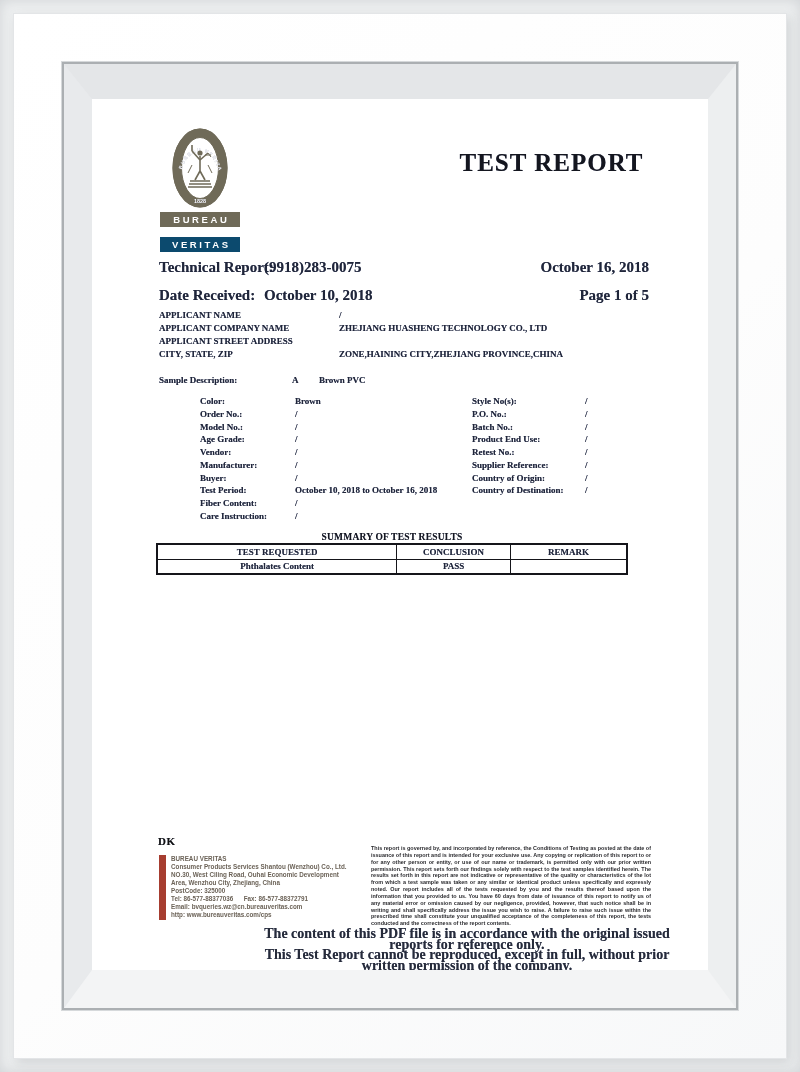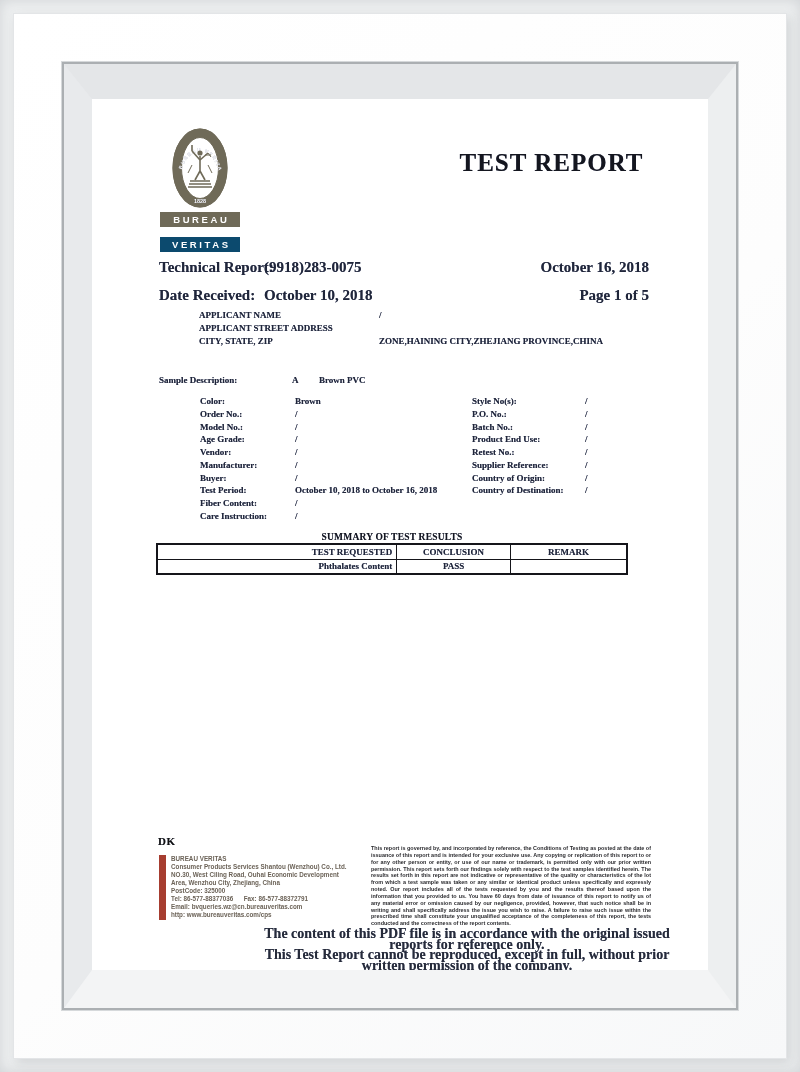--- a/index.html
+++ b/index.html
@@ -63,21 +63,21 @@
   
   .meta-row { position:absolute; left:67px; width:490px; height:12px; font-size:15px; font-weight:bold; }
   .meta-row .lab { position:absolute; left:0; }
   .meta-row .val { position:absolute; left:105px; }
   .meta-row .rgt { position:absolute; right:0; }
   .mr1 { top:160px; } .mr2 { top:188px; }
 
   
   .applicant { position:absolute; left:67px; top:210px; width:492px; font-size:9px; font-weight:bold; line-height:13px; }
   .applicant .arow { display:flex; }
-  .applicant .alab { width:180px; flex:none;margin-left:40px; }
+  .applicant .alab { width:180px; flex:none; }
   .applicant .aval { flex:1; }
   .wspace { word-spacing:4.5px; }
 
   
   .sample { position:absolute; left:67px; top:276px; width:400px; font-size:9px; font-weight:bold; }
   .sample .s-item { position:absolute; left:133px; }
   .sample .s-val  { position:absolute; left:160px; }
 
   
   .details { position:absolute; top:296px; font-size:9px; font-weight:bold; line-height:12.75px; white-space:nowrap;margin-left:41px; }
@@ -93,21 +93,21 @@
     font-size:9.5px; font-weight:bold; letter-spacing:.2px; color:#14161f;
   }
   .sum-table {
     position:absolute; left:64px; top:444px; width:472px;
     border-collapse:collapse; font-size:9px; font-weight:bold;
   }
   .sum-table th, .sum-table td {
     border:1px solid #15151a; height:15px; padding:0 4px; color:#20263a;
   }
   .sum-table { border:2px solid #15151a; }
-  .col-test { width:241px; text-align:right; }
+  .col-test { width:241px; text-align:center; }
   .col-conc { width:114px; text-align:center; }
   .col-rem  { width:117px; text-align:center; }
 
   
   .initials { position:absolute; left:66px; top:736px; font-size:11px; font-weight:bold; color:#111; letter-spacing:.5px;text-align:right; }
   .red-bar { position:absolute; left:67px; top:756px; width:7px; height:65px; background:#a63d30; }
   .bv-address {
     position:absolute; left:79px; top:756px; width:205px;
     font-family:"Liberation Sans", sans-serif; font-size:6.3px; font-weight:600;
     line-height:8px; color:#6b6257; white-space:pre-wrap; text-shadow:none;
@@ -171,20 +171,24 @@
       <span class="val">October 10, 2018</span>
       <span class="rgt">Page 1 of 5</span>
     </div>
 
     <div class="applicant">
       <div class="arow">
         <span class="alab">APPLICANT NAME</span>
         <span class="aval">/</span>
       </div>
       <div class="arow">
+        <span class="alab">APPLICANT COMPANY NAME</span>
+        <span class="aval">ZHEJIANG HUASHENG TECHNOLOGY CO., LTD</span>
+      </div>
+      <div class="arow">
         <span class="alab">APPLICANT STREET ADDRESS</span>
       </div>
       <div class="arow">
         <span class="alab">CITY, STATE, ZIP</span>
         <span class="aval">ZONE,HAINING CITY,ZHEJIANG PROVINCE,CHINA</span>
       </div>
     </div>
 
     <div class="sample">
       <span>Sample Description:</span>

